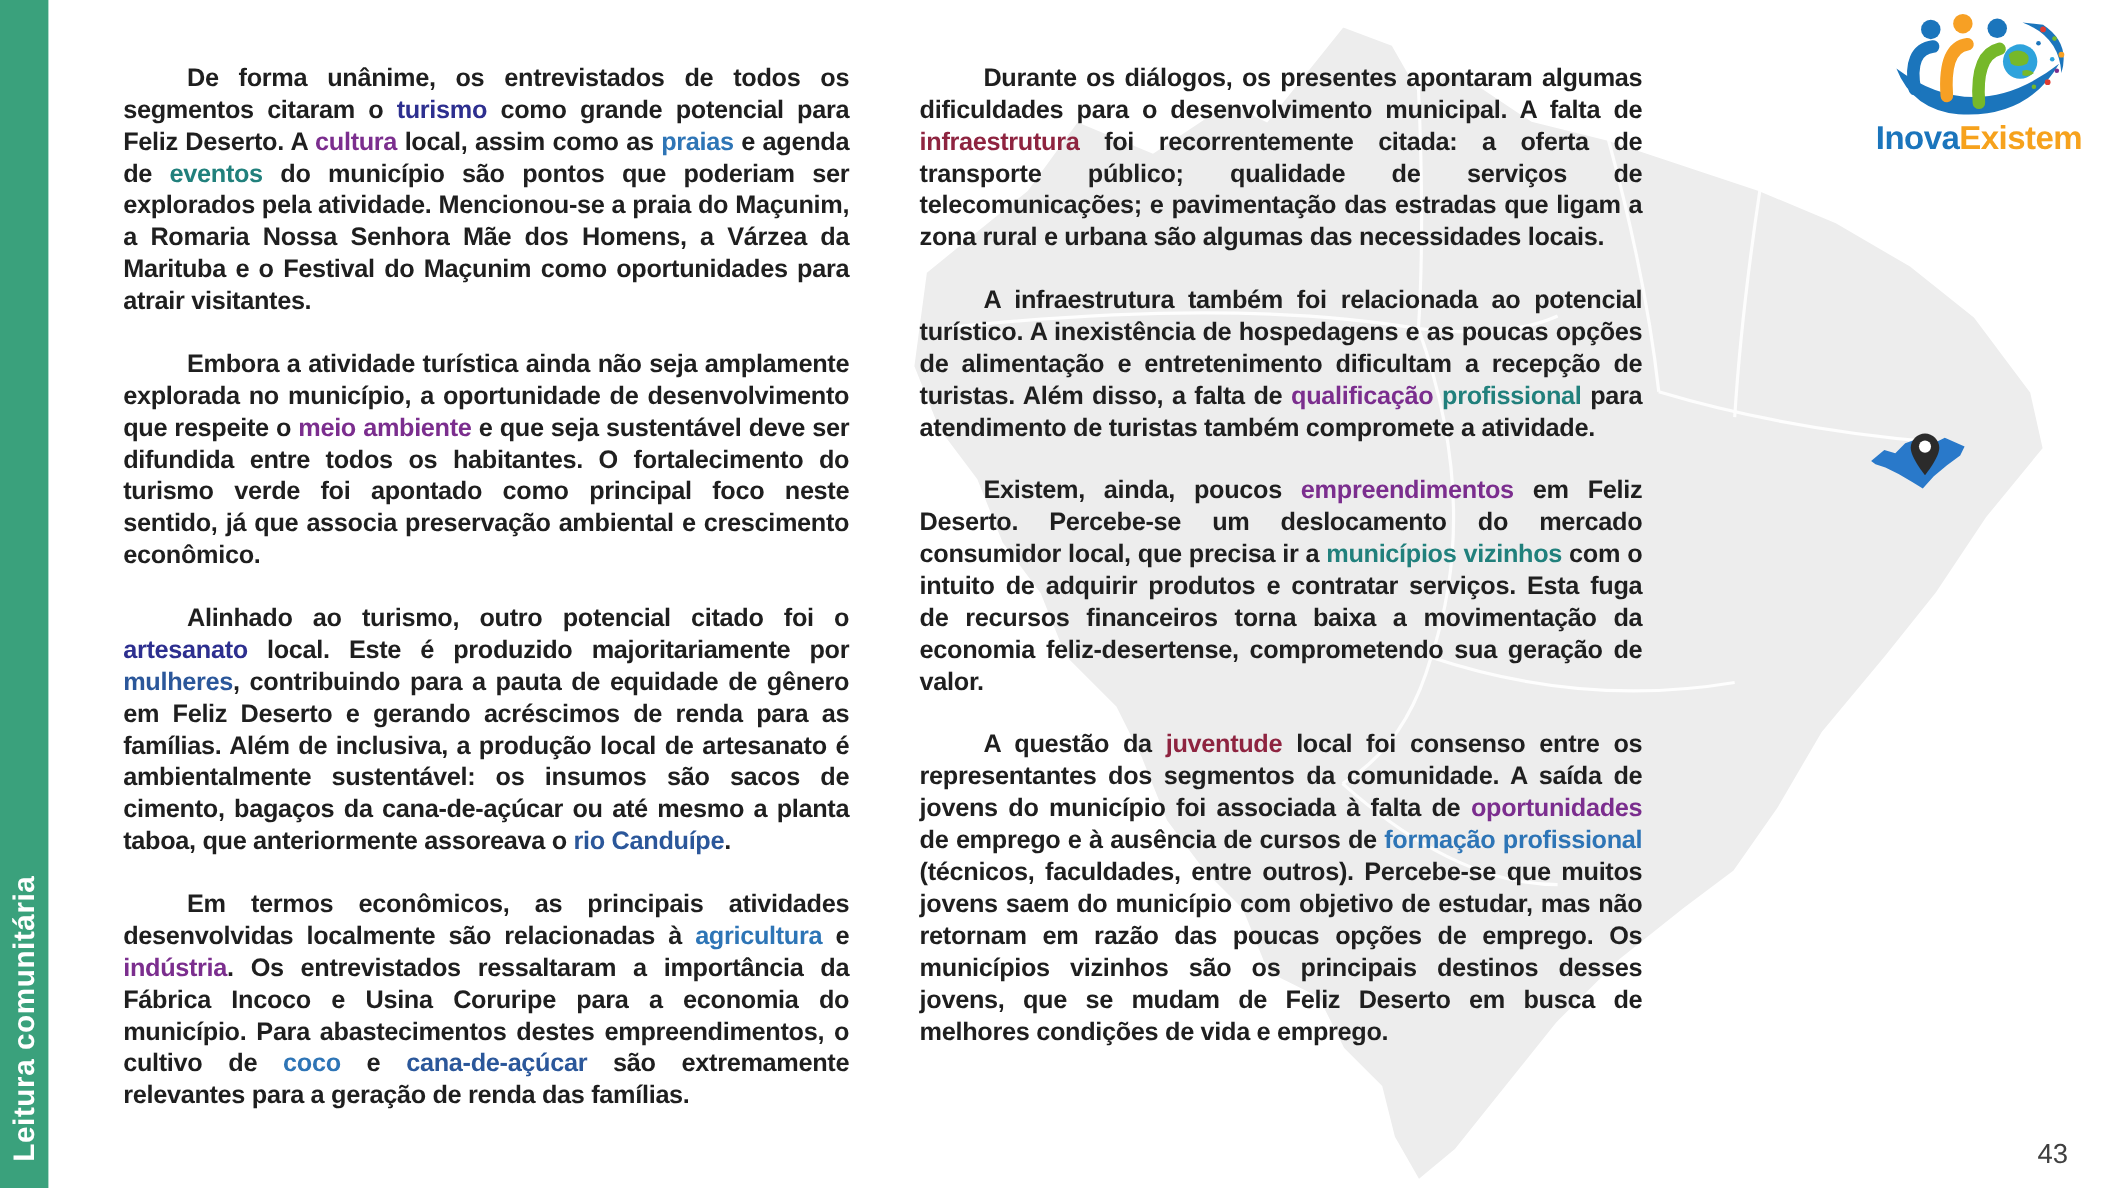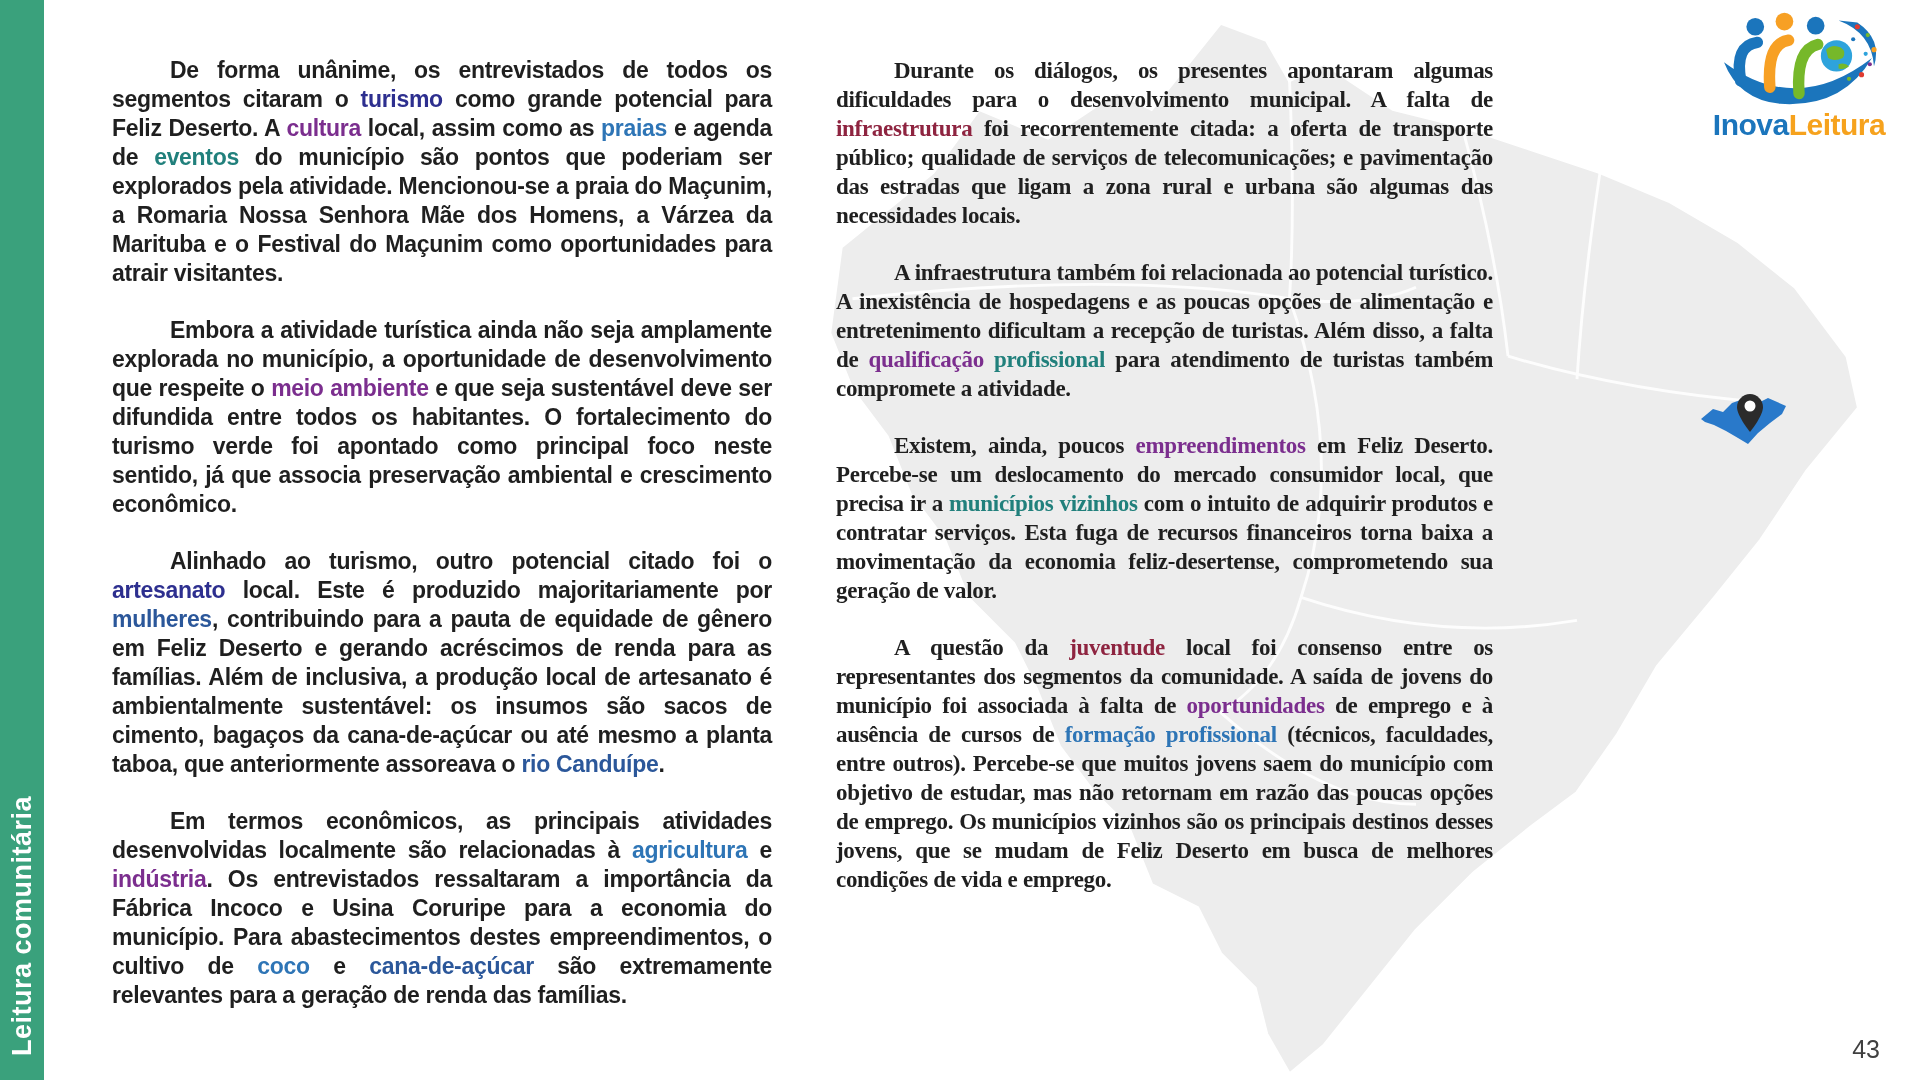--- a/index.html
+++ b/index.html
@@ -33,21 +33,21 @@
     z-index: 2; pointer-events: none;
   }
 
   
   .content {
     position: absolute; left: 112px; top: 56px; z-index: 3;
     display: flex; gap: 64px;
   }
   .col { color: #1f1f1f; font-size: 23px; line-height: 29px; font-weight: 700; letter-spacing: -0.3px; }
   .col-left  { width: 660px; }
-  .col-right { width: 657px; font-family: Liberation Serif, serif; }
+  .col-right { width: 657px; }
   .para { margin: 0 0 28px 0; text-align: justify; text-indent: 58px; }
 
   
   .logo {
     position: absolute; top: 8px; right: 16px; width: 210px; z-index: 4;
     text-align: center;
   }
   .logo-wordmark {
     font-size: 30px; font-weight: 700; letter-spacing: -0.5px;
     line-height: 30px; margin-top: -2px;
@@ -131,19 +131,19 @@
       <circle cx="136" cy="18" r="2.5" fill="#e03c31"></circle>
       <circle cx="146" cy="26" r="2" fill="#76b82a"></circle>
       <circle cx="152" cy="40" r="2.5" fill="#f7a024"></circle>
       <circle cx="148" cy="54" r="2" fill="#7b2e8e"></circle>
       <circle cx="140" cy="64" r="2.5" fill="#e03c31"></circle>
       <circle cx="132" cy="30" r="2" fill="#1b75bc"></circle>
       <circle cx="144" cy="44" r="2" fill="#2ea3dc"></circle>
       <circle cx="128" cy="68" r="2" fill="#76b82a"></circle>
     </svg>
     <div class="logo-wordmark">
-      <span style="color:#1b75bc;">Inova</span><span style="color:#f6a21d;">Leitura</span>
+      <span style="color:#1b75bc;">Inova</span><span style="color:#f6a21d;">Existem</span>
     </div>
   </div>
 
   <div class="page-number">43</div>
 
 </div>
 
 </body></html>

